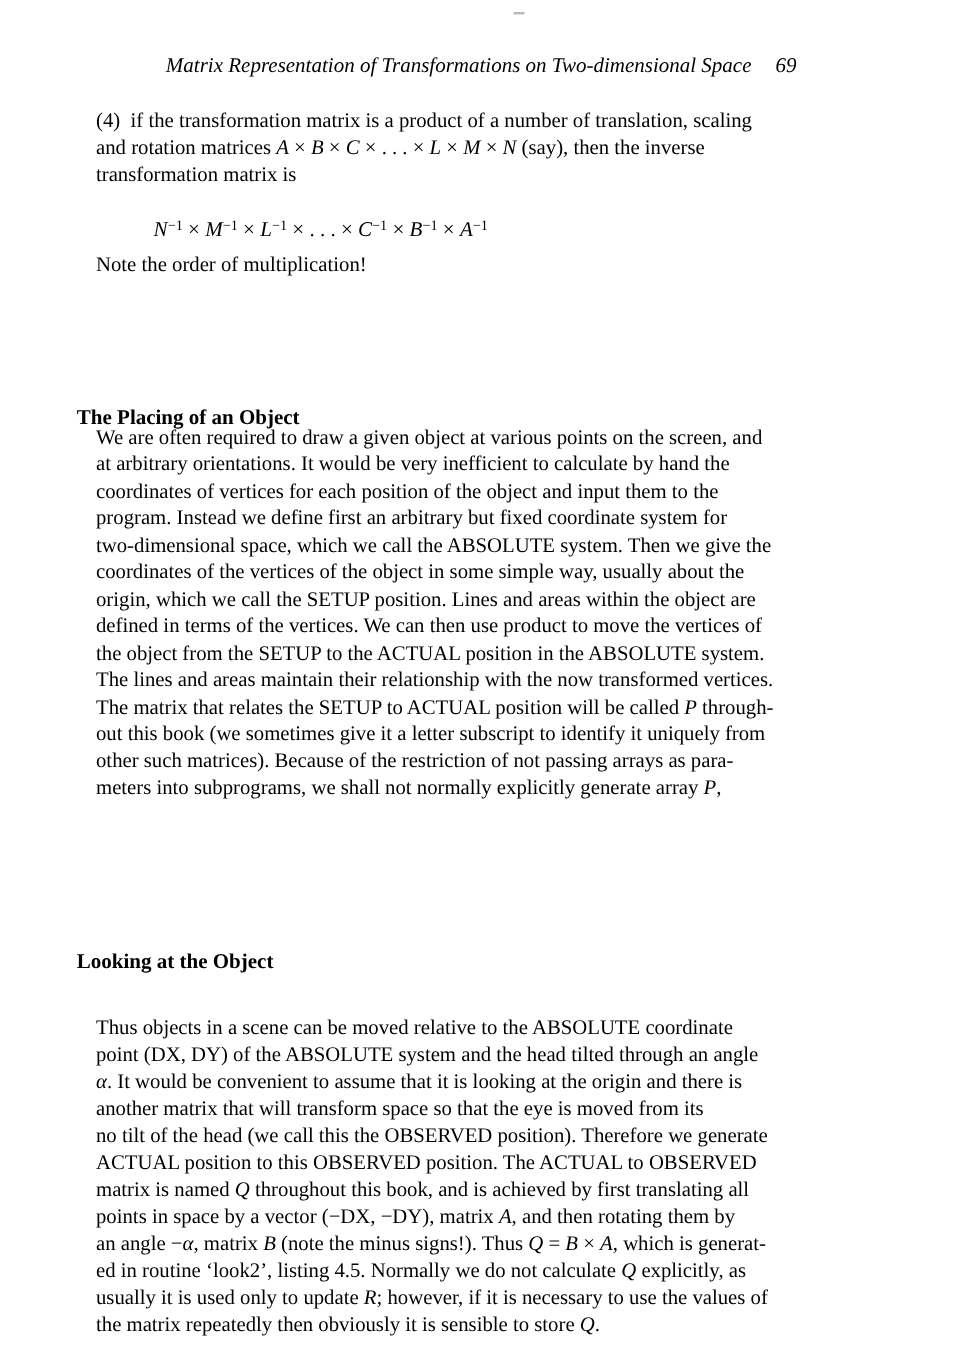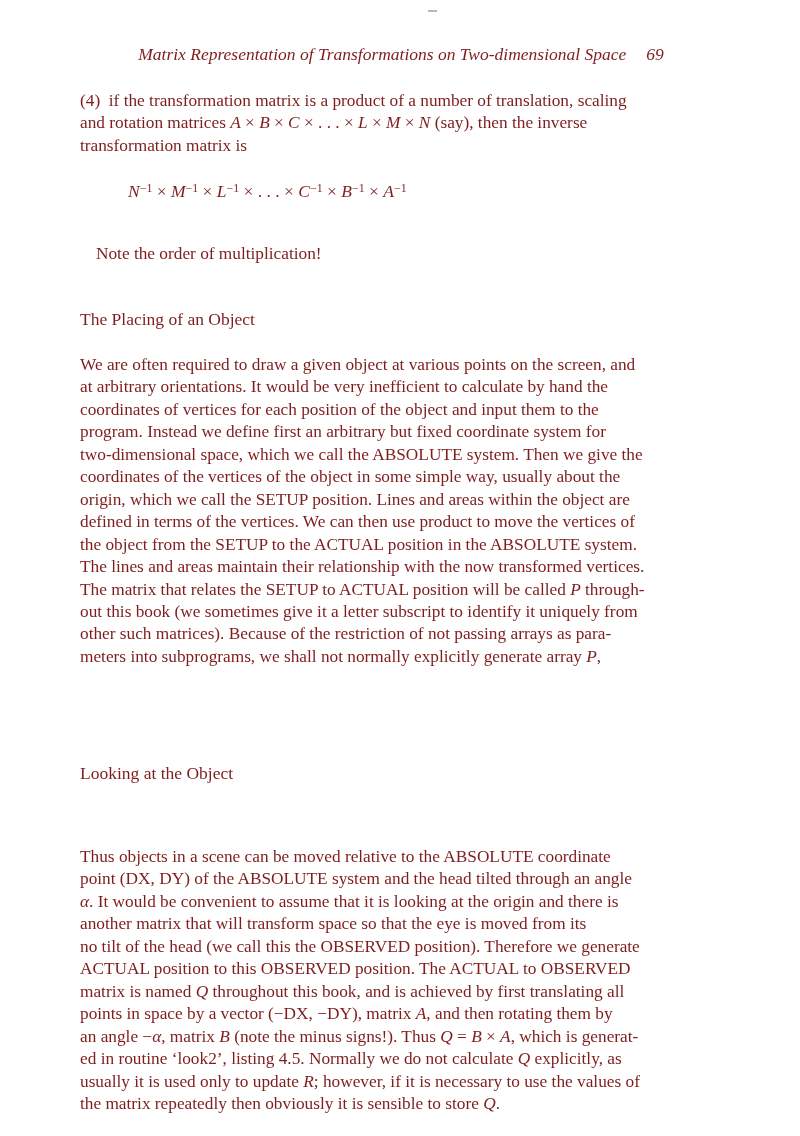--- a/index.html
+++ b/index.html
@@ -1,21 +1,21 @@
 <!DOCTYPE html>
 <html><head>
 <meta charset="utf-8">
 <style>
   html, body { margin: 0; padding: 0; background: #ffffff; }
   .page {
     position: relative;
     width: 800px;
     height: 1136px;
     background: #ffffff;
-    color: #7f1d1d;
+    color: #000000;
     font-family: "Liberation Serif", "DejaVu Serif", serif;
     overflow: hidden;
   }
   .header {
     position: absolute;
     top: 44px;
     left: 80px;
     width: 642px;
     display: flex;
     justify-content: center;
@@ -35,27 +35,28 @@
   }
   .tline { white-space: nowrap; }
   .formula-block {
     position: absolute;
     left: 128px;
     top: 181px;
     font-size: 17.5px;
     white-space: nowrap;
   }
   sup { font-size: 0.68em; line-height: 0; vertical-align: 5px; }
-  .note-line { top: 243px; margin-left: 16px; }
+  .note-line { top: 210px; }
   .section-heading {
     position: absolute;
-    left: 80px;
-    font-weight: normal;
+    left: 64px;
+    font-weight: bold;
     font-size: 17.5px;
     white-space: nowrap;
+    margin-top: 28px;
   }
   .h-placing { top: 309px; }
   .p-placing { top: 354px; }
   .h-looking { top: 763px; }
   .p-looking { top: 846px; }
   .item4 { top: 90px; }
   .scan-artifact {
     position: absolute;
     top: 10px;
     left: 428px;

